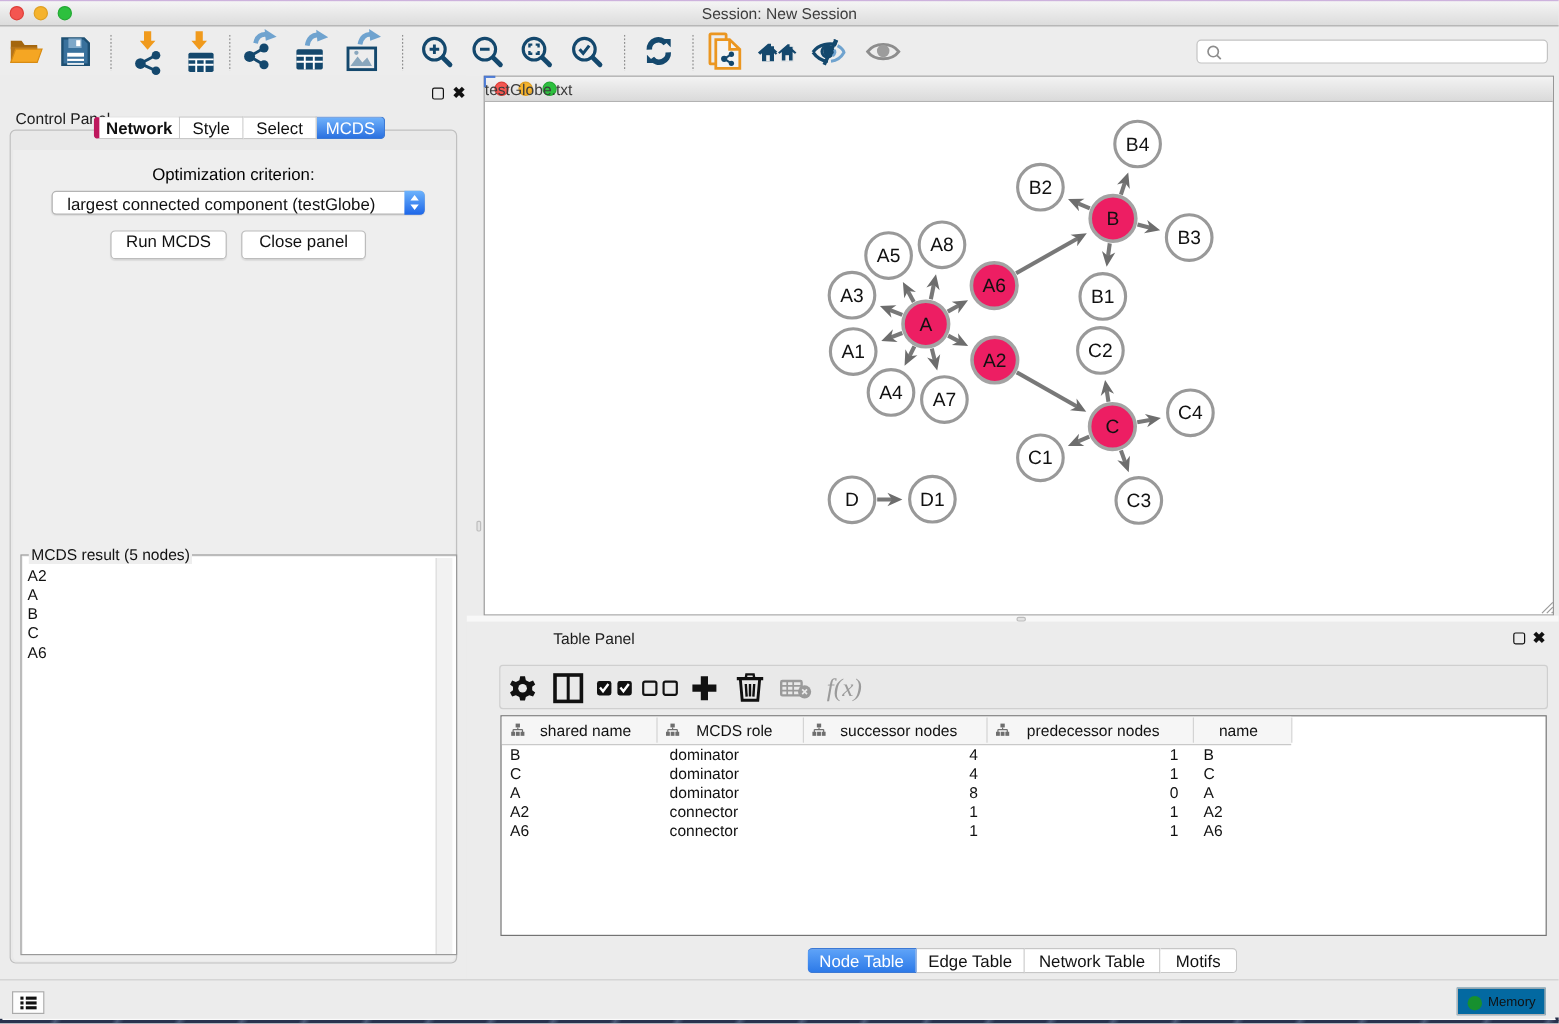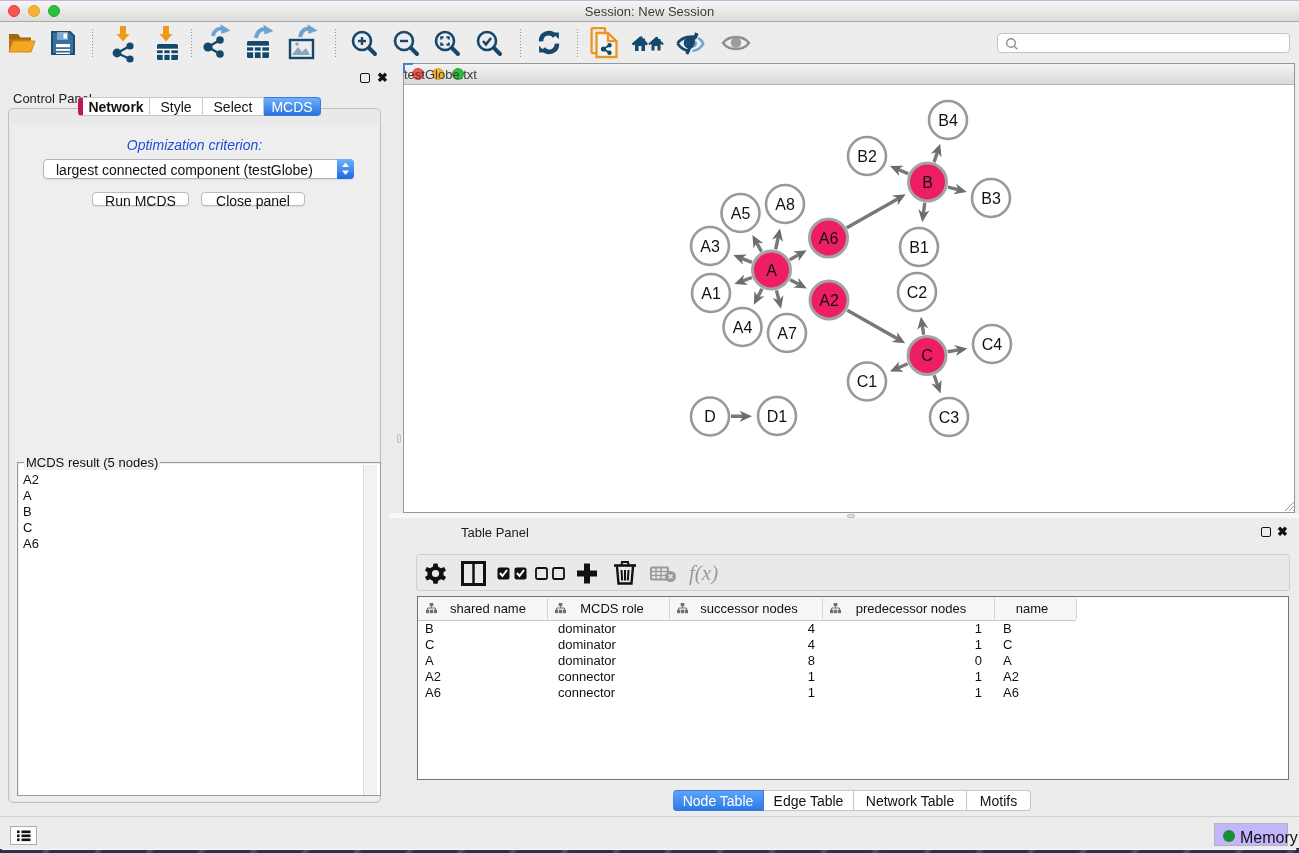--- a/index.html
+++ b/index.html
@@ -32,27 +32,27 @@
 .wt-x  { position:absolute; font-size:13px; font-weight:bold; color:#111; line-height:10px; }
 #cp-tabs { position:absolute; left:78px; top:34px; height:19px; display:flex; font-size:14px; color:#111; z-index:5; }
 #cp-tabs .tab { background:#fff; border:1px solid #c8c8c8; border-left:none;
   line-height:18px; text-align:center; }
 #cp-tabs .tab:first-child { border-left:5px solid #be185d; border-radius:4px 0 0 4px;font-weight:bold; }
 #cp-tabs .tab.sel { background:linear-gradient(#6fb1fb,#2b71e0); color:#fff; border-color:#3c79d4;
   border-radius:0 4px 4px 0; }
 #cp-box { position:absolute; left:8px; top:45px; width:373px; height:695px;
   background:#e9e9e9; border:1px solid #c0c0c0; border-radius:5px; }
 #cp-inner { position:absolute; left:2px; top:16px; width:368px; height:676px; background:#eeeeee; border-radius:0 0 4px 4px; }
-#opt-label { position:absolute; left:0; top:74px; width:100%; text-align:center; font-size:14px; color:#1d4ed8;font-style:italic; }
+#opt-label { position:absolute; left:0; top:74px; width:100%; text-align:center; font-size:14px; color:#000000; }
 #mcds-select { position:absolute; left:43px; top:96px; width:311px; height:20px; background:#fff;
   border:1px solid #b4b4b4; border-radius:4px; box-shadow:0 1px 1px rgba(0,0,0,.08); }
 #mcds-select .txt { position:absolute; left:12px; top:2px; font-size:14px; color:#111; }
 #mcds-select .step { position:absolute; right:-1px; top:-1px; width:17px; height:20px;
   background:linear-gradient(#6db3fc,#1d66e8); border-radius:0 4px 4px 0; }
-.btn { position:absolute; top:129px; height:14px; background:#fff; border:1px solid #bcbcbc;
+.btn { position:absolute; top:129px; height:24px; background:#fff; border:1px solid #bcbcbc;
   border-radius:4px; font-size:14px; color:#111; text-align:center; line-height:16px;
   box-shadow:0 1px 1px rgba(0,0,0,.08); }
 #fieldset { position:absolute; left:17px; top:399px; width:364px; height:334px; border:1px solid #9a9a9a; }
 #fs-label { position:absolute; left:6px; top:-8px; background:#eeeeee; padding:0 2px; font-size:13px; color:#111; }
 #fs-list { position:absolute; left:1px; top:1px; width:361px; height:331px; background:#fff; font-size:13px; padding-top:8px; }
 #fs-list div { padding-left:4px; height:16px; line-height:16px; color:#111; }
 #fs-scroll { position:absolute; right:3px; top:2px; width:14px; height:330px; background:#f2f2f2; border-left:1px solid #dcdcdc;}
 
 
 #netwin { left:403px; top:63px; width:892px; height:450px; background:#fff;
@@ -74,22 +74,22 @@
 #tp-tabs { position:absolute; left:284px; top:272px; height:21px; display:flex; font-size:14px; color:#111; }
 #tp-tabs .tab { background:#fff; border:1px solid #c6c6c6; border-left:none; padding:0 14px; line-height:20px; }
 #tp-tabs .tab.sel { background:linear-gradient(#5ea3f8,#2d7ae8); color:#fff; border-color:#3c79d4;
   border-radius:4px 0 0 4px; }
 #tp-tabs .tab:last-child { border-radius:0 4px 4px 0; }
 
 
 #statusbar { left:0; top:816px; width:1299px; height:33px; background:#ececec; border-top:1px solid #d0d0d0; }
 #sb-btn { position:absolute; left:10px; top:9px; width:27px; height:19px; background:#fdfdfd;
   border:1px solid #ababab; }
-#mem-btn { position:absolute; right:11px; top:6px; width:74px; height:23px; background:#c4b5fd;
-  border:1px solid #b5b5b5; font-size:16px; color:#111; }
+#mem-btn { position:absolute; right:11px; top:6px; width:74px; height:23px; background:#0369a1;
+  border:1px solid #b5b5b5; font-size:11px; color:#111; }
 #mem-btn .dot { position:absolute; left:8px; top:5.5px; width:12px; height:12px; border-radius:50%; background:#17902f; }
 #mem-btn .lbl { position:absolute; left:25px; top:5px; }
 #darkstrip { left:0; top:850px; width:1299px; height:3px;
   background:repeating-linear-gradient(115deg, rgba(130,150,190,0) 0 38px, rgba(160,180,215,0.3) 42px, rgba(130,150,190,0) 47px), #28324e; }
 #whiteline { left:0; top:848.5px; width:1299px; height:1.5px; background:#fbfbfb; }
 </style>
 </head>
 <body>
 
 <div class="abs" id="titlebar">

